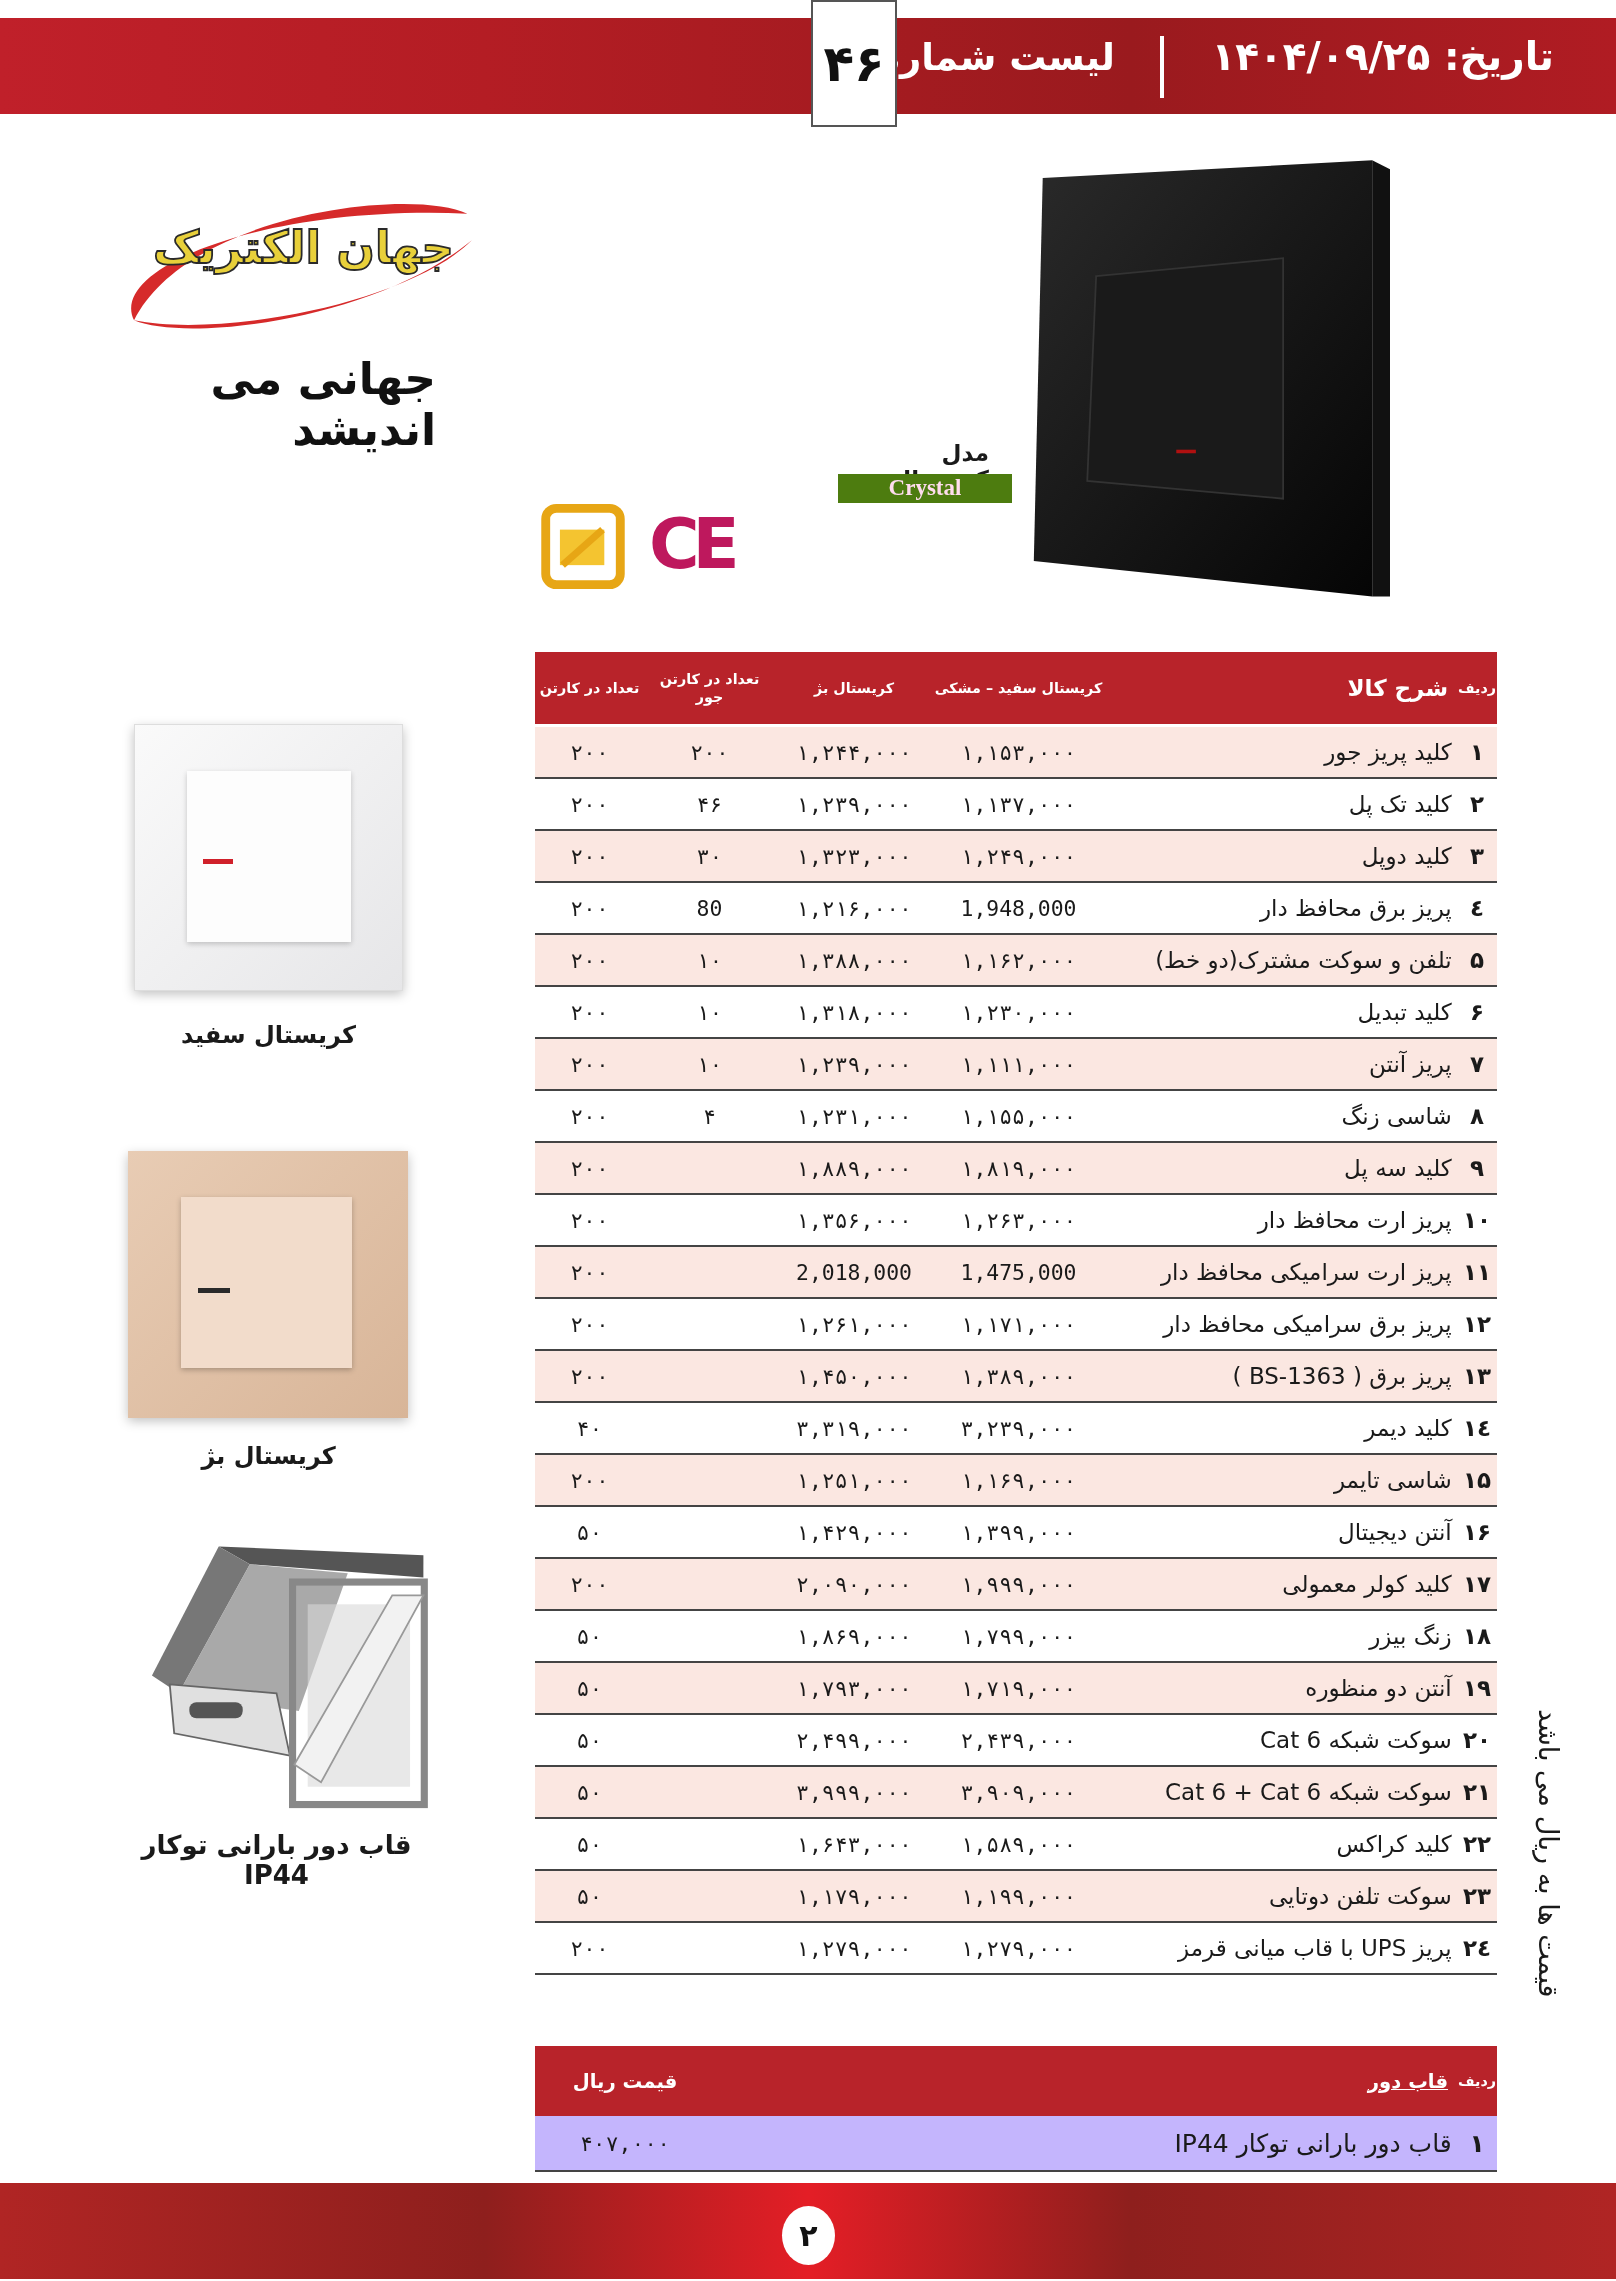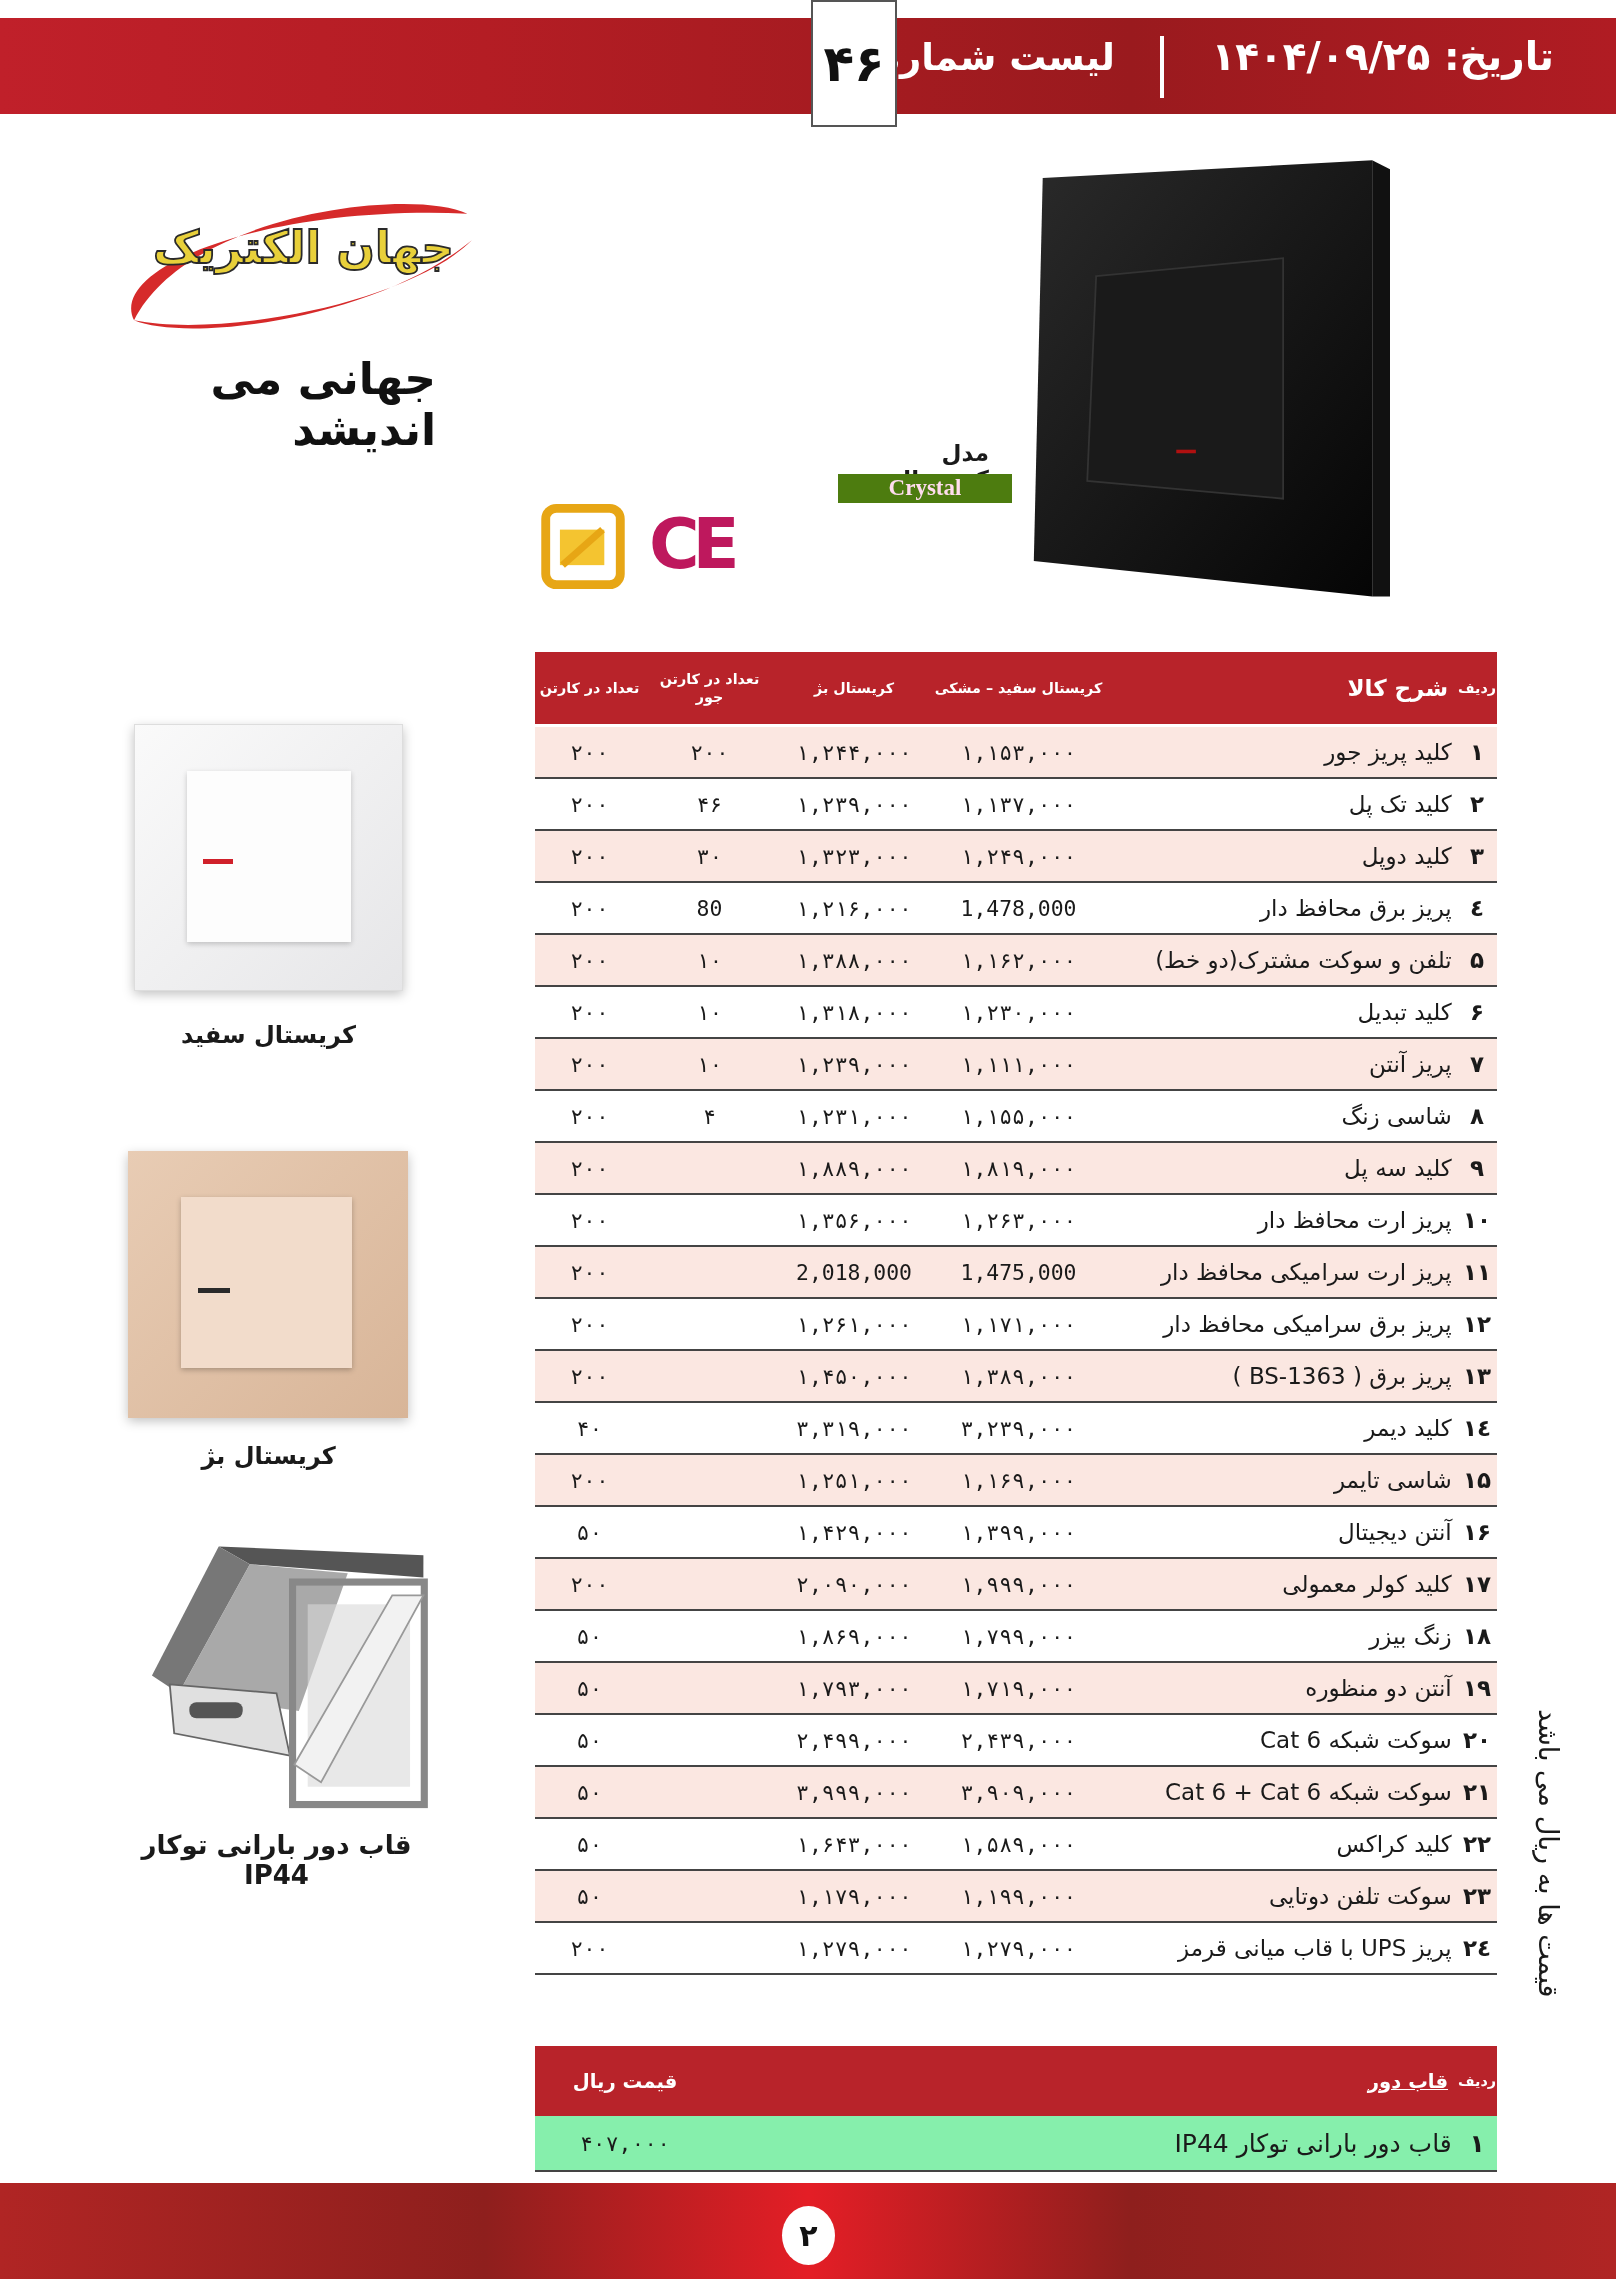--- a/index.html
+++ b/index.html
@@ -49,21 +49,21 @@
   .price-table tr.odd td{background:#fbe7e1;}
   .price-table td.c-idx{text-align:center;width:34px;font-weight:bold;}
   .price-table td.c-desc{text-align:right;padding-right:5.3px;white-space:nowrap;}
   .price-table td.c-num{text-align:center;font-family:"DejaVu Sans Mono","Liberation Mono",monospace;font-size:21.4px;direction:ltr;}
   .w1{width:169px}.w2{width:156px}.w3{width:129px}.w4{width:107px}
   
   .cover-table{left:535px;top:2046px;width:962px;border-collapse:collapse;direction:rtl;}
   .cover-table th{background:#b8232a;color:#fff;height:68px;font-weight:bold;font-size:19.6px;}
   .cover-table th.h-idx{width:34px;font-size:14.3px;}
   .cover-table th.h-desc{text-align:right;padding-right:9px;text-decoration:underline;}
-  .cover-table td{height:52px;background:#86efac;border-bottom:2.7px solid #444;font-size:25px;}
+  .cover-table td{height:52px;background:#c4b5fd;border-bottom:2.7px solid #444;font-size:25px;}
   .cover-table td.c-idx{text-align:center;font-weight:bold;}
   .cover-table td.c-desc{text-align:right;padding-right:5.3px;}
   .cover-table td.c-num{text-align:center;font-family:"DejaVu Sans Mono","Liberation Mono",monospace;font-size:21.4px;direction:ltr;width:178px;}
   
   .vnote{left:1522px;top:1693px;width:53px;height:321px;writing-mode:vertical-rl;font-size:27px;direction:rtl;
     display:flex;align-items:center;justify-content:center;white-space:nowrap;}
   
   .bottom-band{left:0;top:2183px;width:1616px;height:96px;
     background:linear-gradient(90deg,#b02524 0%,#8e1f1d 30%,#e41e26 50%,#8e1f1d 70%,#b02524 100%);}
   .page-oval{left:782px;top:2206px;width:53px;height:59px;border-radius:50%;background:#fff;
@@ -166,21 +166,21 @@
         <td class="c-idx">۳</td>
         <td class="c-desc">کلید دوپل</td>
         <td class="c-num">۱,۲۴۹,۰۰۰</td>
         <td class="c-num">۱,۳۲۳,۰۰۰</td>
         <td class="c-num">۳۰</td>
         <td class="c-num">۲۰۰</td>
       </tr>
       <tr class="even">
         <td class="c-idx">٤</td>
         <td class="c-desc">پریز برق محافظ دار</td>
-        <td class="c-num">1,478,000</td>
+        <td class="c-num">1,948,000</td>
         <td class="c-num">۱,۲۱۶,۰۰۰</td>
         <td class="c-num">80</td>
         <td class="c-num">۲۰۰</td>
       </tr>
       <tr class="odd">
         <td class="c-idx">۵</td>
         <td class="c-desc">تلفن و سوکت مشترک(دو خط)</td>
         <td class="c-num">۱,۱۶۲,۰۰۰</td>
         <td class="c-num">۱,۳۸۸,۰۰۰</td>
         <td class="c-num">۱۰</td>

